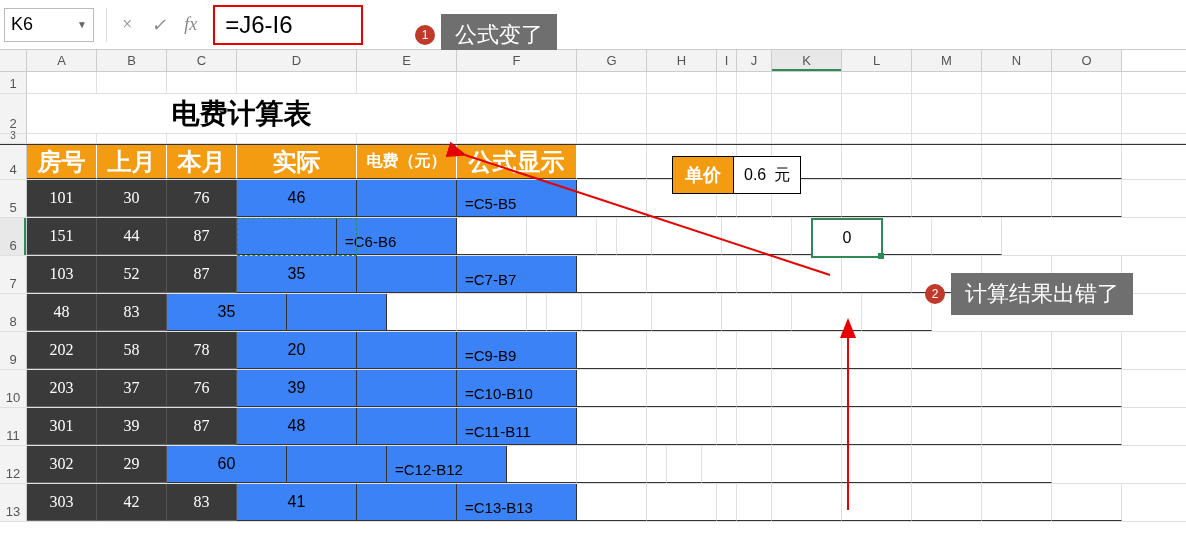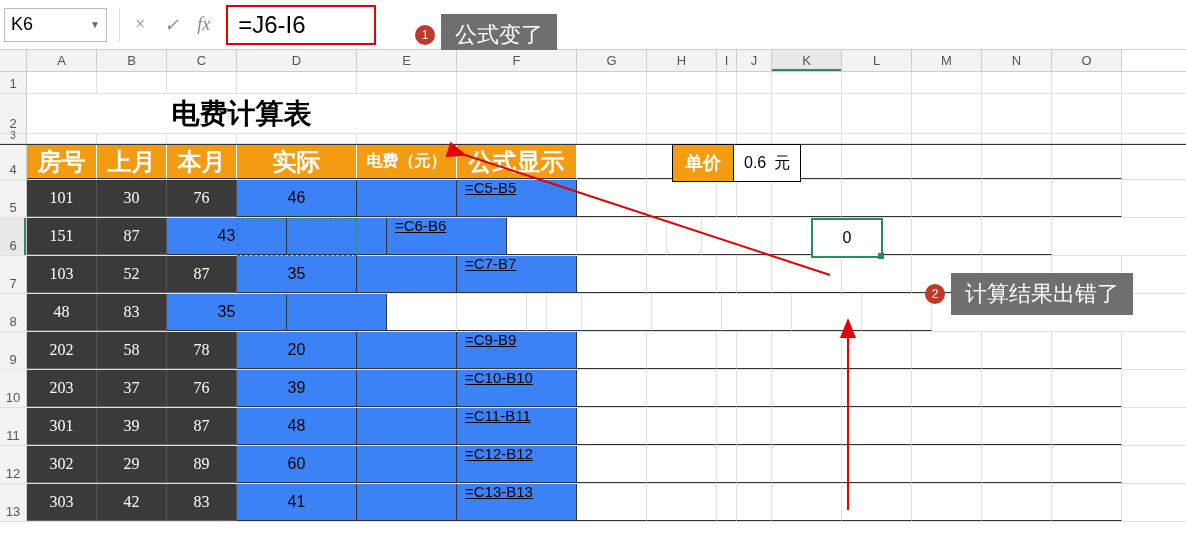--- a/index.html
+++ b/index.html
@@ -1,20 +1,20 @@
 <!DOCTYPE html>
 <html><head>
 <meta charset="utf-8">
 <style>
   * { box-sizing: border-box; margin: 0; padding: 0; }
   body { font-family: "Microsoft YaHei", Arial, sans-serif; font-size: 14px; background: #fff; user-select: none; width: 1186px; height: 535px; overflow: hidden; position: relative; }
 
   
   .formula-bar { display: flex; align-items: center; height: 50px; border-bottom: 1px solid #ccc; padding: 4px 0; }
-  .name-box { width: 103px; height: 34px; border: 1px solid #bbb; margin-left: 4px; display: flex; align-items: center; justify-content: space-between; padding: 0 6px; font-size: 18px; }
+  .name-box { width: 90px; height: 34px; border: 1px solid #bbb; margin-left: 4px; display: flex; align-items: center; justify-content: space-between; padding: 0 6px; font-size: 18px; }
   .name-box-arrow { font-size: 10px; color: #666; }
   .fb-sep { width: 12px; }
   .fb-btns { display: flex; align-items: center; gap: 18px; padding: 0 14px; border-left: 1px solid #ddd; height: 34px; }
   .fb-btn { font-size: 18px; color: #888; font-style: italic; font-family: "Times New Roman", serif; }
   .fb-fx { font-style: italic; }
   .formula-input-wrap { border: 2px solid #e60000; height: 40px; display: flex; align-items: center; padding: 0 10px; min-width: 150px; margin-left: 2px; }
   .formula-input { font-size: 24px; font-family: Arial, sans-serif; }
 
   
   .callout { position: absolute; display: flex; align-items: center; gap: 6px; }
@@ -43,36 +43,36 @@
   .r1 { height: 22px; } .r2 { height: 40px; } .r3 { height: 10px; }
   .r4 { height: 36px; } .rN { height: 38px; }
 
   
   .title { font-size: 28px; font-weight: bold; text-align: center; }
   .hdr-orange { background: #F39C12; color: #fff; font-weight: bold; font-size: 24px; border-right: 1px solid #fff !important; }
   .hdr-orange:last-of-type { border-right: 1px solid #333 !important; }
   .dark-cell { background: #3a3a3a; color: #fff; border-right: 1px solid #555 !important; border-bottom-color: #555; }
   .white-cell { background: #3b82f6; border-right: 1px solid #333 !important; }
   .formula-disp { justify-content: flex-start; padding-left: 8px; font-size: 15px; }
-  .lowb { align-items: flex-end; padding-bottom: 20px; text-decoration: underline; }
+  .lowb { align-items: flex-end; padding-bottom: 4px; }
 
   
   .dashed-sel { position: absolute; border: 1.5px dashed #2e8b57; pointer-events: none; }
 
   
   .active-cell { position: absolute; border: 2px solid #2e8b57; background: #fff; display:flex; align-items:center; justify-content:center; font-size:16px; }
   .active-cell::after { content: ""; position:absolute; right:-3px; bottom:-3px; width:6px; height:6px; background:#2e8b57; }
 
   
   .col-h.active, .rownum.active { background: #e8e8e8; position: relative; }
   .col-h.active::after { content:""; position:absolute; left:0; right:0; bottom:0; height:2px; background:#2e8b57; }
   .rownum.active::after { content:""; position:absolute; top:0; bottom:0; right:0; width:2px; background:#2e8b57; }
 
   
-  .price-wrap { position:absolute; display:flex; border:1px solid #000; }
+  .price-wrap { position:absolute; display:flex; border:1px solid #000;margin-top:12px; }
   .price-label { background:#F39C12; color:#fff; font-weight:bold; font-size:18px; padding:6px 12px; }
   .price-val { background:#fff; font-size:16px; padding:6px 10px; border-left:1px solid #000; display:flex; align-items:center; gap:8px; }
 
   
   .arrows { position:absolute; left:0; top:0; pointer-events:none; }
 
   
   .tblborder .cell { border-bottom:1px solid #333; }
   .tblborder .dark-cell { border-bottom:1px solid #666;font-family:Liberation Serif, serif; }
   .tbltop { border-top:1px solid #333; }
@@ -211,22 +211,22 @@
           <div class="cell cJ "></div>
           <div class="cell cK "></div>
           <div class="cell cL "></div>
           <div class="cell cM "></div>
           <div class="cell cN "></div>
           <div class="cell cO "></div>
         </div>
         <div class="row rN tblborder">
           <div class="rownum active">6</div>
           <div class="cell cA dark-cell ">151</div>
+          <div class="cell cB dark-cell ">44</div>
           <div class="cell cC dark-cell ">87</div>
-          <div class="cell cD white-cell ">43</div>
           <div class="cell cE white-cell "></div>
           <div class="cell cF white-cell formula-disp lowb ">=C6-B6</div>
           <div class="cell cG "></div>
           <div class="cell cH "></div>
           <div class="cell cI "></div>
           <div class="cell cJ "></div>
           <div class="cell cK "></div>
           <div class="cell cL "></div>
           <div class="cell cM "></div>
           <div class="cell cN "></div>
@@ -317,21 +317,20 @@
           <div class="cell cK "></div>
           <div class="cell cL "></div>
           <div class="cell cM "></div>
           <div class="cell cN "></div>
           <div class="cell cO "></div>
         </div>
         <div class="row rN tblborder">
           <div class="rownum">12</div>
           <div class="cell cA dark-cell ">302</div>
           <div class="cell cB dark-cell ">29</div>
-          <div class="cell cC dark-cell ">89</div>
           <div class="cell cD white-cell ">60</div>
           <div class="cell cE white-cell "></div>
           <div class="cell cF white-cell formula-disp lowb ">=C12-B12</div>
           <div class="cell cG "></div>
           <div class="cell cH "></div>
           <div class="cell cI "></div>
           <div class="cell cJ "></div>
           <div class="cell cK "></div>
           <div class="cell cL "></div>
           <div class="cell cM "></div>

